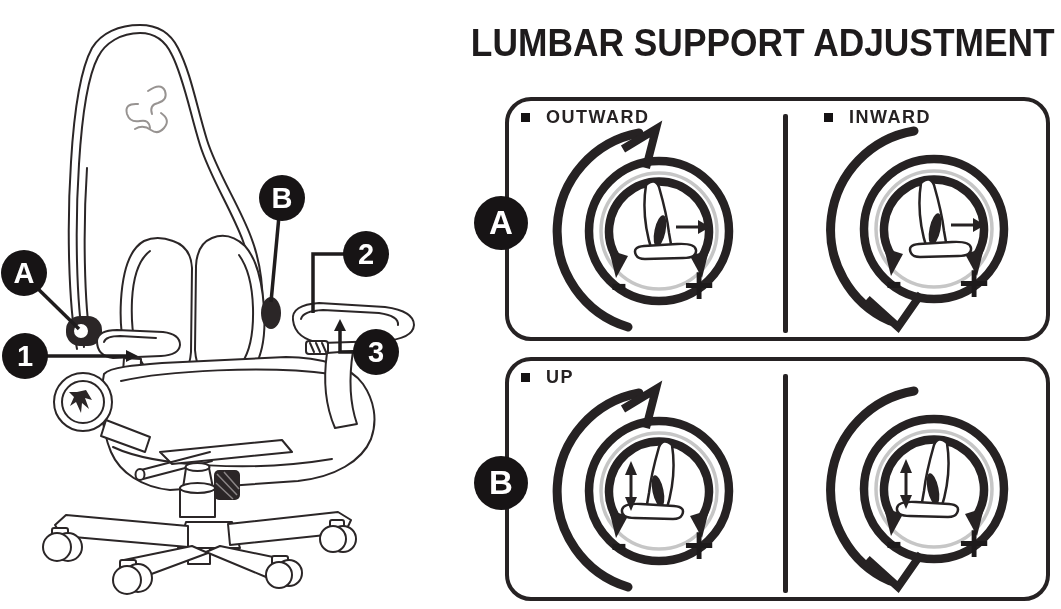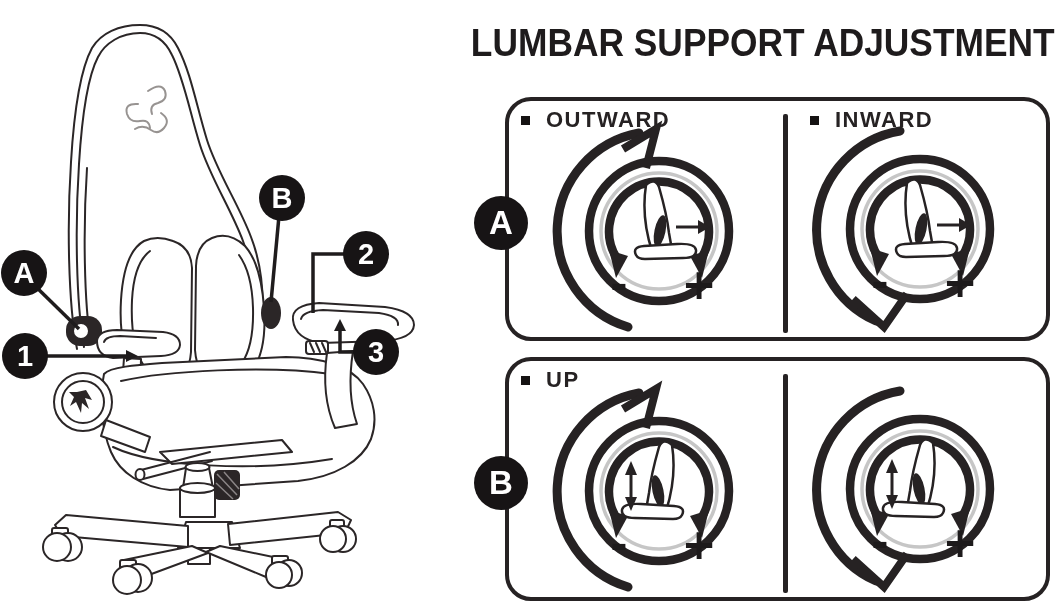--- a/index.html
+++ b/index.html
@@ -20,26 +20,26 @@
   .panel-a{top:97px;}
   .panel-b{top:357px;}
 
   .pbadge{position:absolute;left:-35px;top:95px;width:54px;height:54px;border-radius:50%;background:#171415;
           color:#fff;display:flex;align-items:center;justify-content:center;font-size:33px;font-weight:700;}
 
   .divider{position:absolute;left:274px;top:13px;width:5px;height:219px;background:#262223;border-radius:2px;}
 
   .cell{position:absolute;top:0;height:236px;}
   .cell.left{left:0;width:277px;}
-  .cell.right{left:281px;width:256px;text-decoration:underline;}
+  .cell.right{left:295px;width:256px;text-decoration:underline;}
 
   .labelrow{position:absolute;top:6px;left:12px;display:flex;align-items:center;gap:16px;}
   .cell.right .labelrow{left:20px;}
   .bullet{width:9px;height:9px;background:#151213;display:inline-block;flex:none;}
-  .plabel{font-size:22px;font-weight:700;letter-spacing:1.5px;color:#262223;white-space:nowrap;}
+  .plabel{font-size:18px;font-weight:700;letter-spacing:1.5px;color:#262223;white-space:nowrap;}
 
   .dial{position:absolute;width:264px;height:232px;overflow:visible;}
   .cell.left .dial{left:6px;top:16px;}
   .cell.right .dial{left:-14px;top:14px;}
 
   .sign{font-family:"DejaVu Sans",sans-serif;font-size:42px;font-weight:700;fill:#1d1a1b;text-anchor:middle;}
 
   .ink{stroke:#2b2627;fill:none;stroke-width:2;stroke-linecap:round;stroke-linejoin:round;}
   .inkfill{fill:#2b2627;stroke:none;}
   .wfill{fill:#fff;stroke:#2b2627;stroke-width:2;stroke-linejoin:round;}

